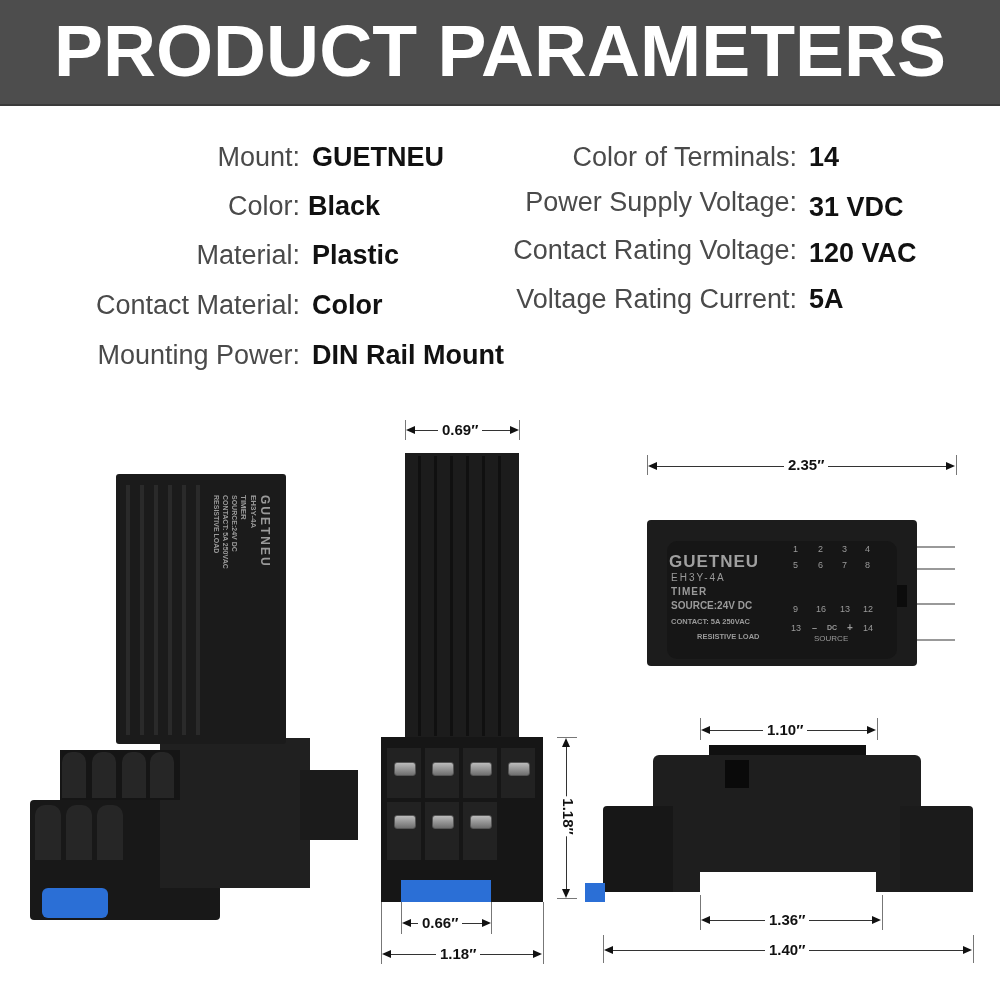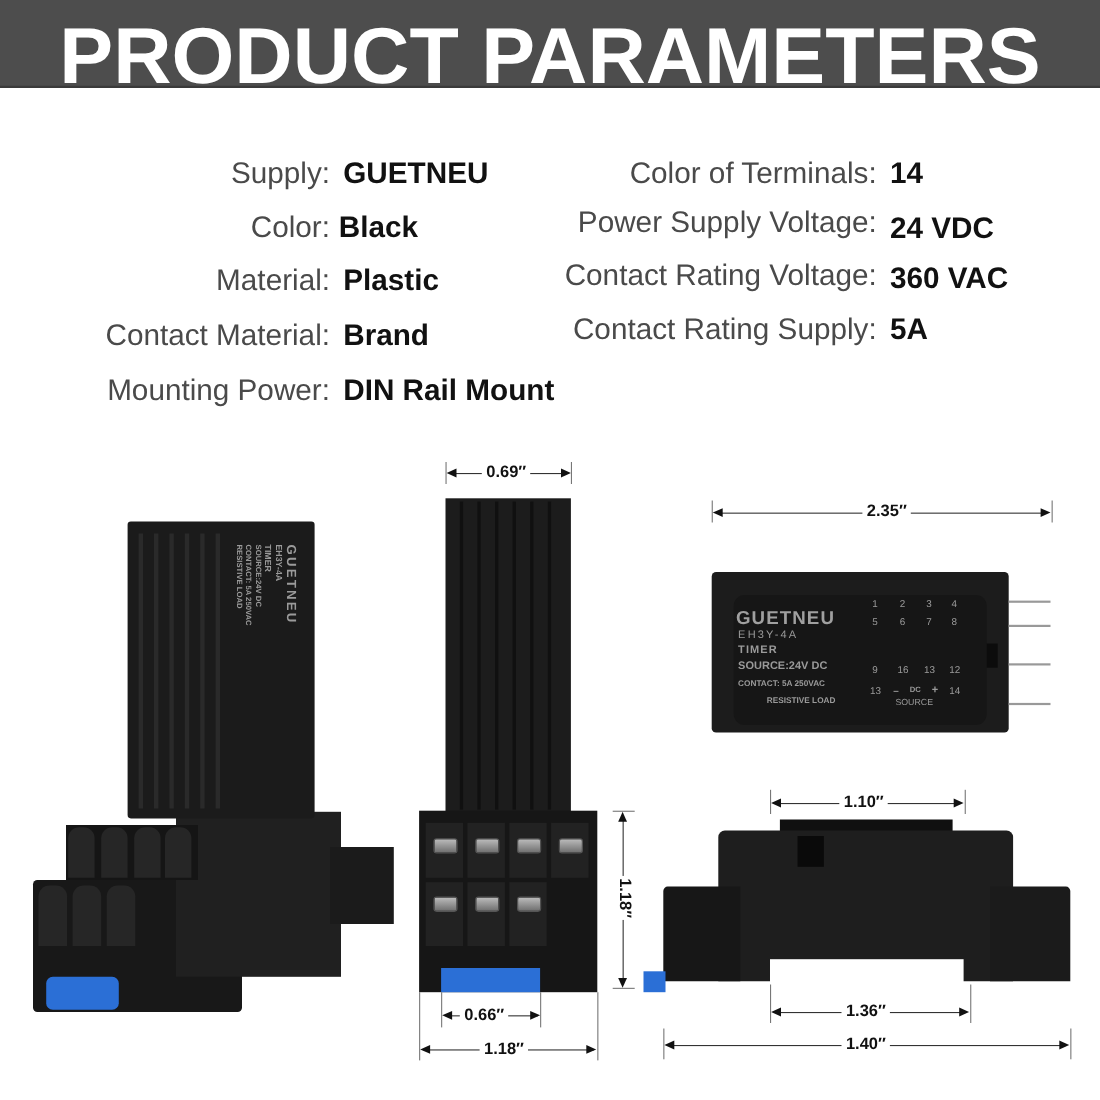--- a/index.html
+++ b/index.html
@@ -1,19 +1,19 @@
 <!DOCTYPE html>
 <html><head>
 <meta charset="utf-8">
 <style>
   * { box-sizing: border-box; margin: 0; padding: 0; }
   html, body { width: 1000px; height: 1000px; background: #ffffff; overflow: hidden; }
   body { position: relative; font-family: "Liberation Sans", sans-serif; }
 
-  .header { position: absolute; left: 0; top: 0; width: 1000px; height: 80px; background: #4d4d4d; border-bottom: 2px solid #3a3a3a; }
+  .header { position: absolute; left: 0; top: 0; width: 1000px; height: 106px; background: #4d4d4d; border-bottom: 2px solid #3a3a3a; }
   .header-title { position: absolute; left: 0; top: 10px; width: 1000px; text-align: center; color: #fff; font-weight: bold; font-size: 72px; letter-spacing: 0px; transform: scaleX(1.02); }
 
   .spec { position: absolute; font-size: 27px; line-height: 30px; white-space: nowrap; }
   .spec .lbl { position: absolute; right: 0; color: #4a4a4a; text-align: right; }
   .spec .val { position: absolute; left: 12px; color: #111; font-weight: bold; }
   .spec-left { left: 0; width: 300px; }
   .spec-right { left: 0; width: 797px; }
   .hline { position: absolute; height: 1px; background: #333; }
   .vline { position: absolute; width: 1px; background: #333; }
   .tick { position: absolute; background: #777; }
@@ -31,54 +31,54 @@
   .label-text { position: absolute; color: #9a9a9a; font-weight: bold; white-space: nowrap; }
 </style>
 </head>
 <body>
 
 <div class="header">
   <div class="header-title">PRODUCT PARAMETERS</div>
 </div>
 
 <div class="spec spec-left" style="top:142px">
-  <span class="lbl">Supply:</span>
+  <span class="lbl">Mount:</span>
   <span class="val" style="left:312px">GUETNEU</span>
 </div>
 <div class="spec spec-left" style="top:191px">
   <span class="lbl">Color:</span>
   <span class="val" style="left:308px">Black</span>
 </div>
 <div class="spec spec-left" style="top:240px">
   <span class="lbl">Material:</span>
   <span class="val" style="left:312px">Plastic</span>
 </div>
 <div class="spec spec-left" style="top:290px">
   <span class="lbl">Contact Material:</span>
-  <span class="val" style="left:312px">Brand</span>
+  <span class="val" style="left:312px">Color</span>
 </div>
 <div class="spec spec-left" style="top:340px">
   <span class="lbl">Mounting Power:</span>
   <span class="val" style="left:312px">DIN Rail Mount</span>
 </div>
 
 <div class="spec spec-right" style="top:142px">
   <span class="lbl">Color of Terminals:</span>
   <span class="val" style="left:809px">14</span>
 </div>
 <div class="spec spec-right" style="top:187px">
   <span class="lbl">Power Supply Voltage:</span>
-  <span class="val" style="left:809px;top:5px">24 VDC</span>
+  <span class="val" style="left:809px;top:5px">31 VDC</span>
 </div>
 <div class="spec spec-right" style="top:235px">
   <span class="lbl">Contact Rating Voltage:</span>
-  <span class="val" style="left:809px;top:3px">360 VAC</span>
+  <span class="val" style="left:809px;top:3px">120 VAC</span>
 </div>
 <div class="spec spec-right" style="top:284px">
-  <span class="lbl">Contact Rating Supply:</span>
+  <span class="lbl">Voltage Rating Current:</span>
   <span class="val" style="left:809px">5A</span>
 </div>
 
 <div>
 
   <div class="blk" style="left:30px;top:800px;width:190px;height:120px;background:#181818;border-radius:4px;"></div>
   <div class="blk" style="left:160px;top:738px;width:150px;height:150px;background:#202020;"></div>
   <div class="blk" style="left:300px;top:770px;width:58px;height:70px;background:#1b1b1b;"></div>
   <div class="blk" style="left:60px;top:750px;width:120px;height:50px;background:#151515;"></div>
 

